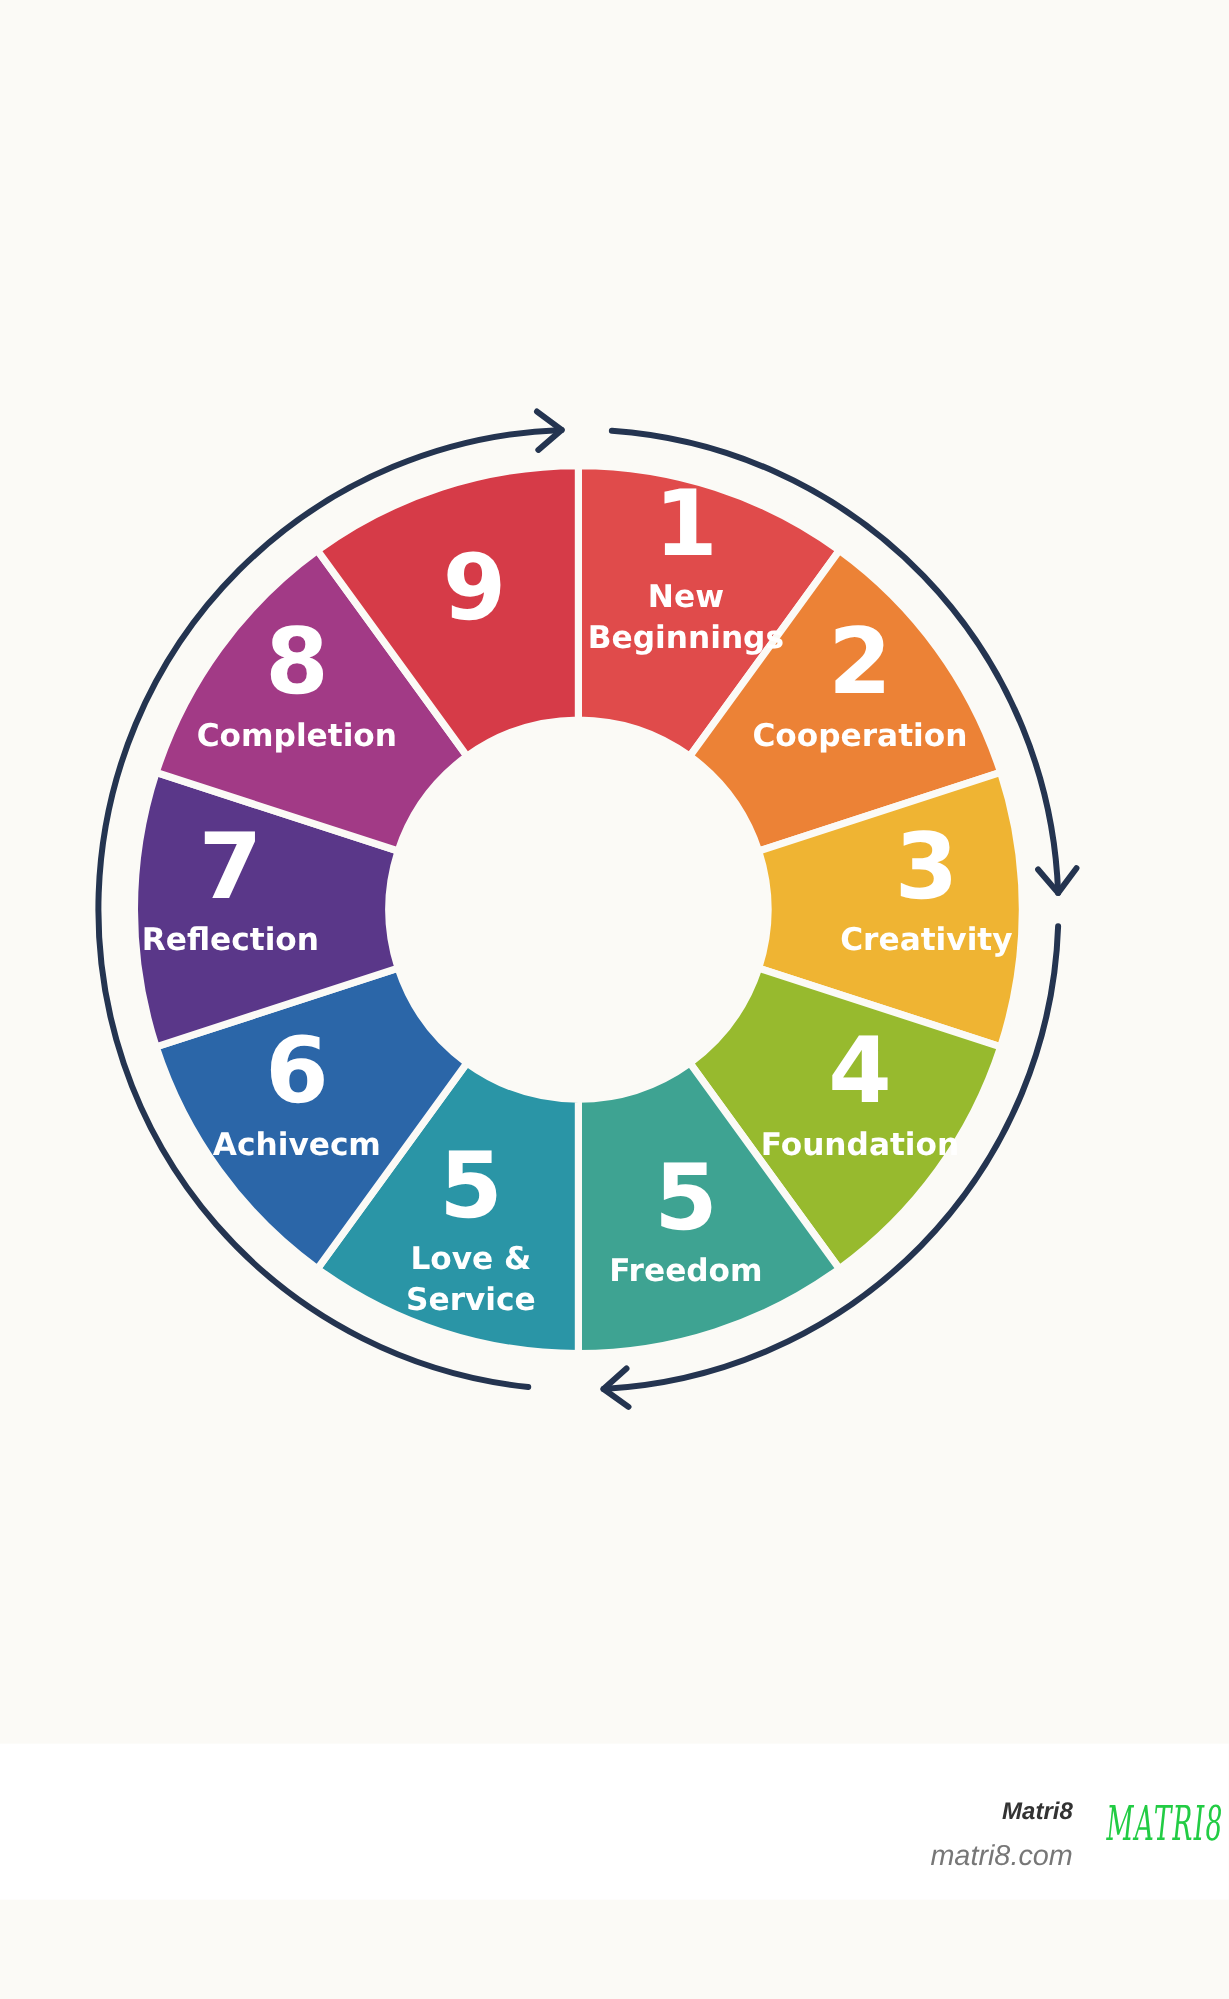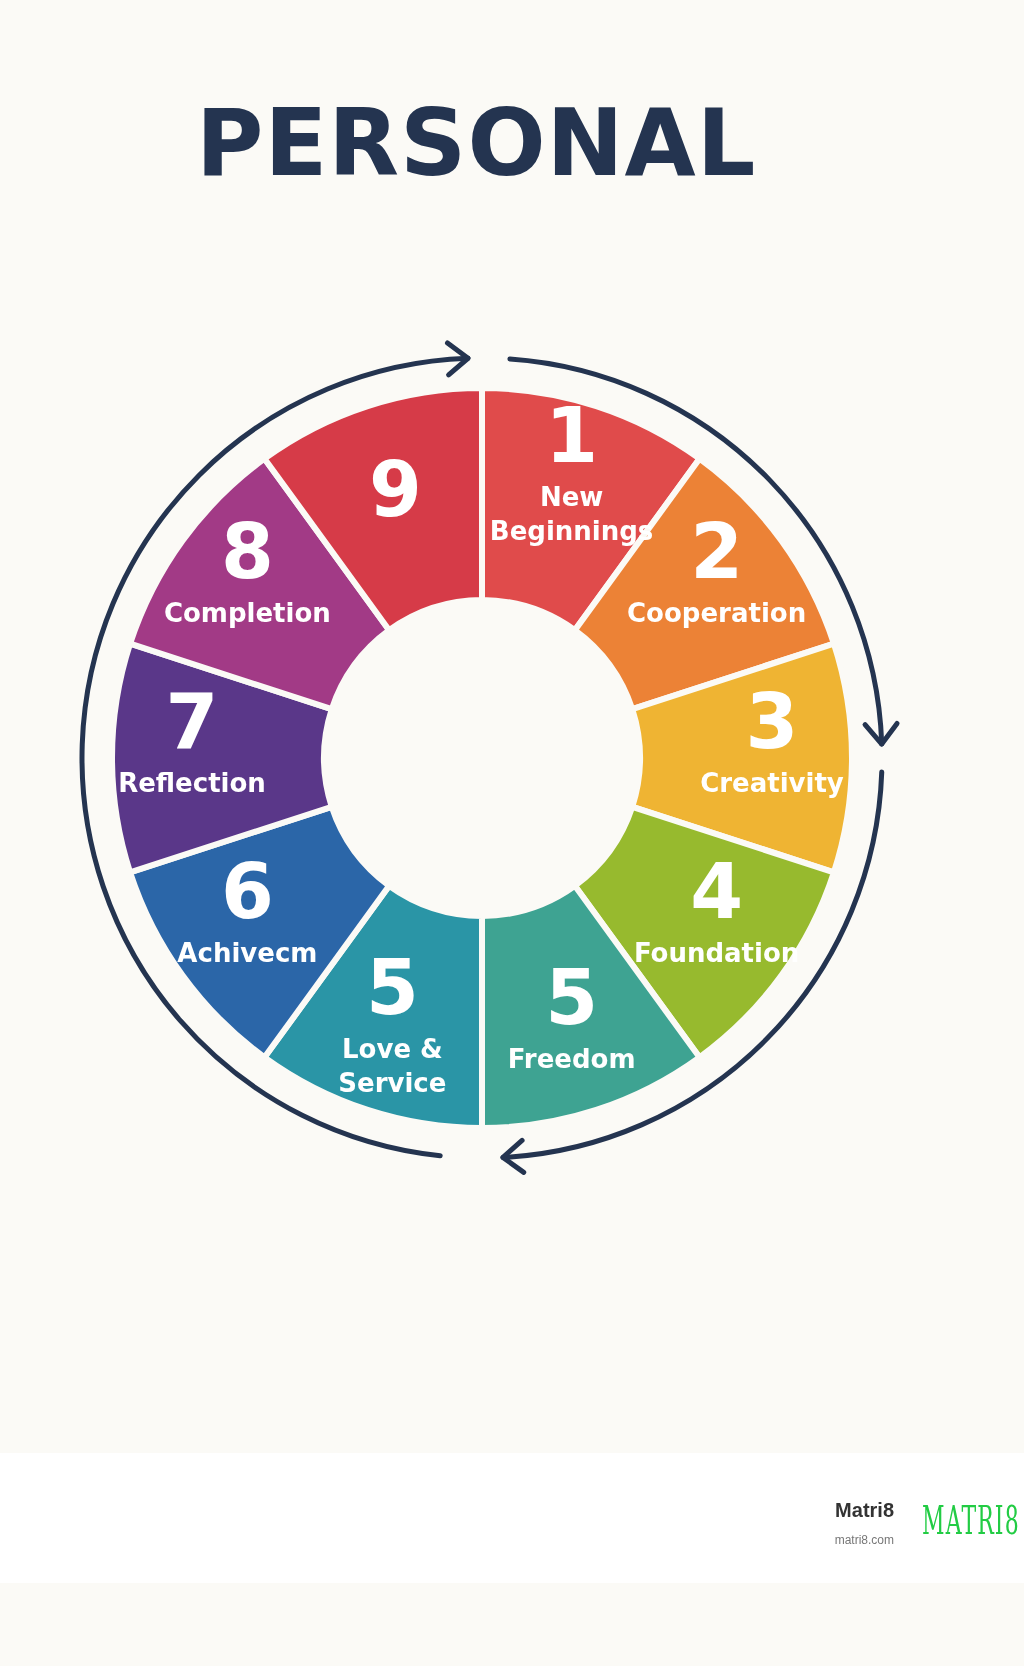--- a/index.html
+++ b/index.html
@@ -9,41 +9,40 @@
     font-family: "DejaVu Sans", sans-serif;
   }
   .poster { position: absolute; left: 0; top: 0; width: 1024px; height: 1536px; background: #fbfaf6; }
   .title {
     position: absolute; left: 196px; top: 92px; margin: 0;
     color: #243450; font-family: "DejaVu Sans", sans-serif; font-weight: bold;
     font-size: 92px; line-height: 103px; letter-spacing: 1px;
   }
   .title span { display: block; }
   svg.wheel { position: absolute; left: 0; top: 300px; }
-  .footer { position: absolute; left: 0; top: 1453px; width: 1024px; height: 130px; background: #ffffff; }
+  .footer { position: absolute; left: 0; top: 1453px; width: 1024px; height: 130px; background: #ffffff; font-style: italic; }
   .brand-name {
     position: absolute; right: 130px; top: 46px; font-family: "Liberation Sans", sans-serif;
     font-weight: bold; font-size: 20px; color: #333333; text-align: right;
   }
   .brand-url {
     position: absolute; right: 130px; top: 80px; font-family: "Liberation Sans", sans-serif;
-    font-size: 12px; color: #777777; text-align: left;
+    font-size: 24px; color: #777777; text-align: left;
   }
   .brand-logo {
     position: absolute; left: 922px; top: 44px; font-family: "DejaVu Serif", serif;
     font-size: 40px; color: #22cc44; letter-spacing: 2px; transform: scaleX(0.55); transform-origin: left top;
     white-space: nowrap;
   }
 </style>
 </head>
 <body>
 
 <div class="poster">
   <h1 class="title">
-    <span>PERSONAL</span>
   </h1>
 
   <svg class="wheel" width="1024" height="920" viewBox="0 0 1024 920" xmlns="http://www.w3.org/2000/svg">
     <g id="segments">
         <path d="M482,88 A370,370 0 0 1 699.4805433482151,158.66371208126947 L574.8700698622108,330.1753148887583 A160,160 0 0 0 482,300 Z" fill="#e04b4b" stroke="#fbfaf6" stroke-width="6" stroke-linejoin="miter"></path>
         <path d="M699.4805433482151,158.66371208126947 A370,370 0 0 1 833.8909110292068,343.66371208126947 L632.2669295746342,409.1753148887583 A160,160 0 0 0 574.8700698622108,330.1753148887583 Z" fill="#ec8236" stroke="#fbfaf6" stroke-width="6" stroke-linejoin="miter"></path>
         <path d="M833.8909110292068,343.66371208126947 A370,370 0 0 1 833.8909110292068,572.3362879187305 L632.2669295746342,506.8246851112417 A160,160 0 0 0 632.2669295746342,409.1753148887583 Z" fill="#efb433" stroke="#fbfaf6" stroke-width="6" stroke-linejoin="miter"></path>
         <path d="M833.8909110292068,572.3362879187305 A370,370 0 0 1 699.4805433482151,757.3362879187305 L574.8700698622108,585.8246851112417 A160,160 0 0 0 632.2669295746342,506.8246851112417 Z" fill="#97ba2e" stroke="#fbfaf6" stroke-width="6" stroke-linejoin="miter"></path>
         <path d="M699.4805433482151,757.3362879187305 A370,370 0 0 1 482,828 L482,616 A160,160 0 0 0 574.8700698622108,585.8246851112417 Z" fill="#3ea392" stroke="#fbfaf6" stroke-width="6" stroke-linejoin="miter"></path>
         <path d="M482,828 A370,370 0 0 1 264.519456651785,757.3362879187305 L389.12993013778924,585.8246851112417 A160,160 0 0 0 482,616 Z" fill="#2a95a6" stroke="#fbfaf6" stroke-width="6" stroke-linejoin="miter"></path>

